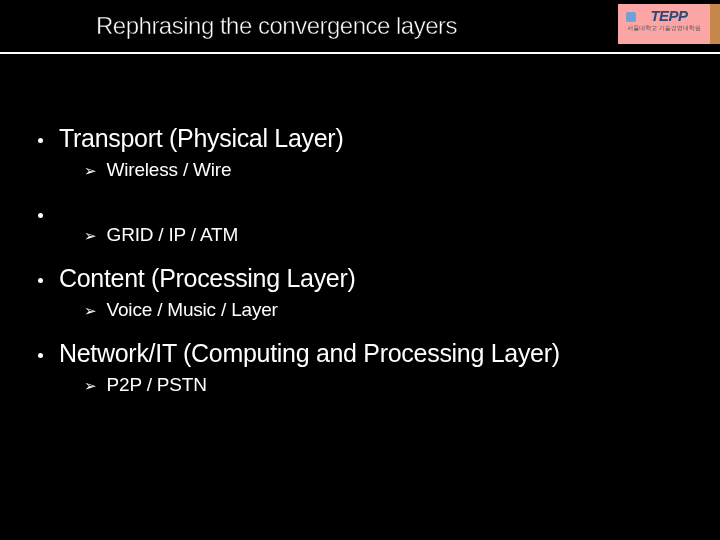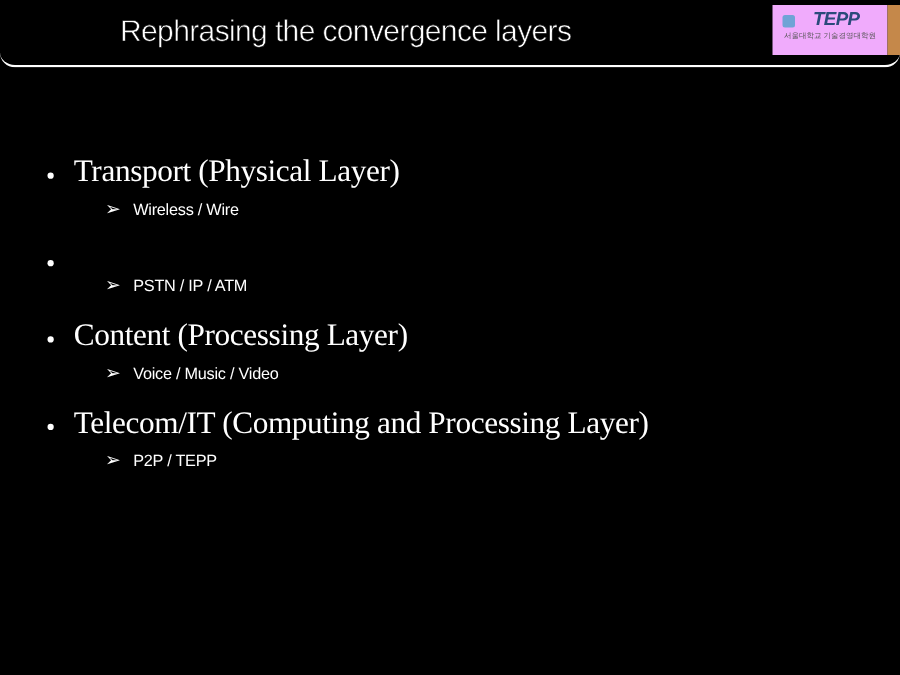--- a/index.html
+++ b/index.html
@@ -1,35 +1,35 @@
 <!DOCTYPE html>
 <html><head>
 <meta charset="utf-8">
 <style>
   * { margin: 0; padding: 0; box-sizing: border-box; }
   html, body { width: 720px; height: 540px; background: #000; color: #fff; font-family: "Malgun Gothic", Arial, sans-serif; overflow: hidden; }
   .slide { width: 720px; height: 540px; position: relative; }
-  .header { position: relative; height: 54px; border-bottom: 2px solid #fff; border-radius: 12px; }
+  .header { position: relative; height: 54px; border-bottom: 2px solid #fff; }
   .title {
     position: absolute;
     left: 96px;
     top: 12px;
     font-size: 24px;
     color: #fff;
     -webkit-text-stroke: 0.5px #000;
     font-weight: 400;
     letter-spacing: -0.5px;
   }
   .logo {
     position: absolute;
     right: 10px;
     top: 4px;
     width: 92px;
     height: 40px;
-    background: #f0abfc;
+    background: #fca5a5;
     display: flex;
     flex-direction: column;
     align-items: center;
     justify-content: flex-start;
     padding-top: 3px;
   }
   .logo-dot {
     position: absolute;
     left: 8px; top: 8px;
     width: 10px; height: 10px;
@@ -55,21 +55,20 @@
     width: 10px; height: 40px;
     background: #c5884a;
   }
   .content {
     padding: 70px 38px 0 38px;
   }
   .main-item {
     display: flex;
     align-items: center;
     margin-bottom: 6px;
-    font-family: Liberation Serif, serif;
   }
   .bullet-dot {
     width: 5px; height: 5px;
     border-radius: 50%;
     background: #fff;
     margin-right: 16px;
     margin-top: 14px;
     flex-shrink: 0;
     align-self: flex-start;
   }
@@ -83,21 +82,21 @@
     align-items: baseline;
     margin-left: 46px;
     margin-bottom: 18px;
   }
   .arrow {
     font-size: 15px;
     margin-right: 10px;
     color: #fff;
   }
   .sub-text {
-    font-size: 13px;
+    font-size: 19px;
     font-weight: 400;
     letter-spacing: -0.2px;
   }
 </style>
 </head>
 <body>
 
 <div class="slide">
   <div class="header">
     <div class="title">Rephrasing the convergence layers</div>
@@ -118,35 +117,35 @@
     <div class="sub-item">
       <div class="arrow">➢</div>
       <div class="sub-text">Wireless / Wire</div>
     </div>
 
     <div class="main-item">
       <div class="bullet-dot"></div>
     </div>
     <div class="sub-item">
       <div class="arrow">➢</div>
-      <div class="sub-text">PSTN / IP / ATM</div>
+      <div class="sub-text">GRID / IP / ATM</div>
     </div>
 
     <div class="main-item">
       <div class="bullet-dot"></div>
       <div class="main-text">Content (Processing Layer)</div>
     </div>
     <div class="sub-item">
       <div class="arrow">➢</div>
-      <div class="sub-text">Voice / Music / Video</div>
+      <div class="sub-text">Voice / Music / Layer</div>
     </div>
 
     <div class="main-item">
       <div class="bullet-dot"></div>
-      <div class="main-text">Telecom/IT (Computing and Processing Layer)</div>
+      <div class="main-text">Network/IT (Computing and Processing Layer)</div>
     </div>
     <div class="sub-item">
       <div class="arrow">➢</div>
-      <div class="sub-text">P2P / TEPP</div>
+      <div class="sub-text">P2P / PSTN</div>
     </div>
 
   </div>
 </div>
 
 </body></html>

